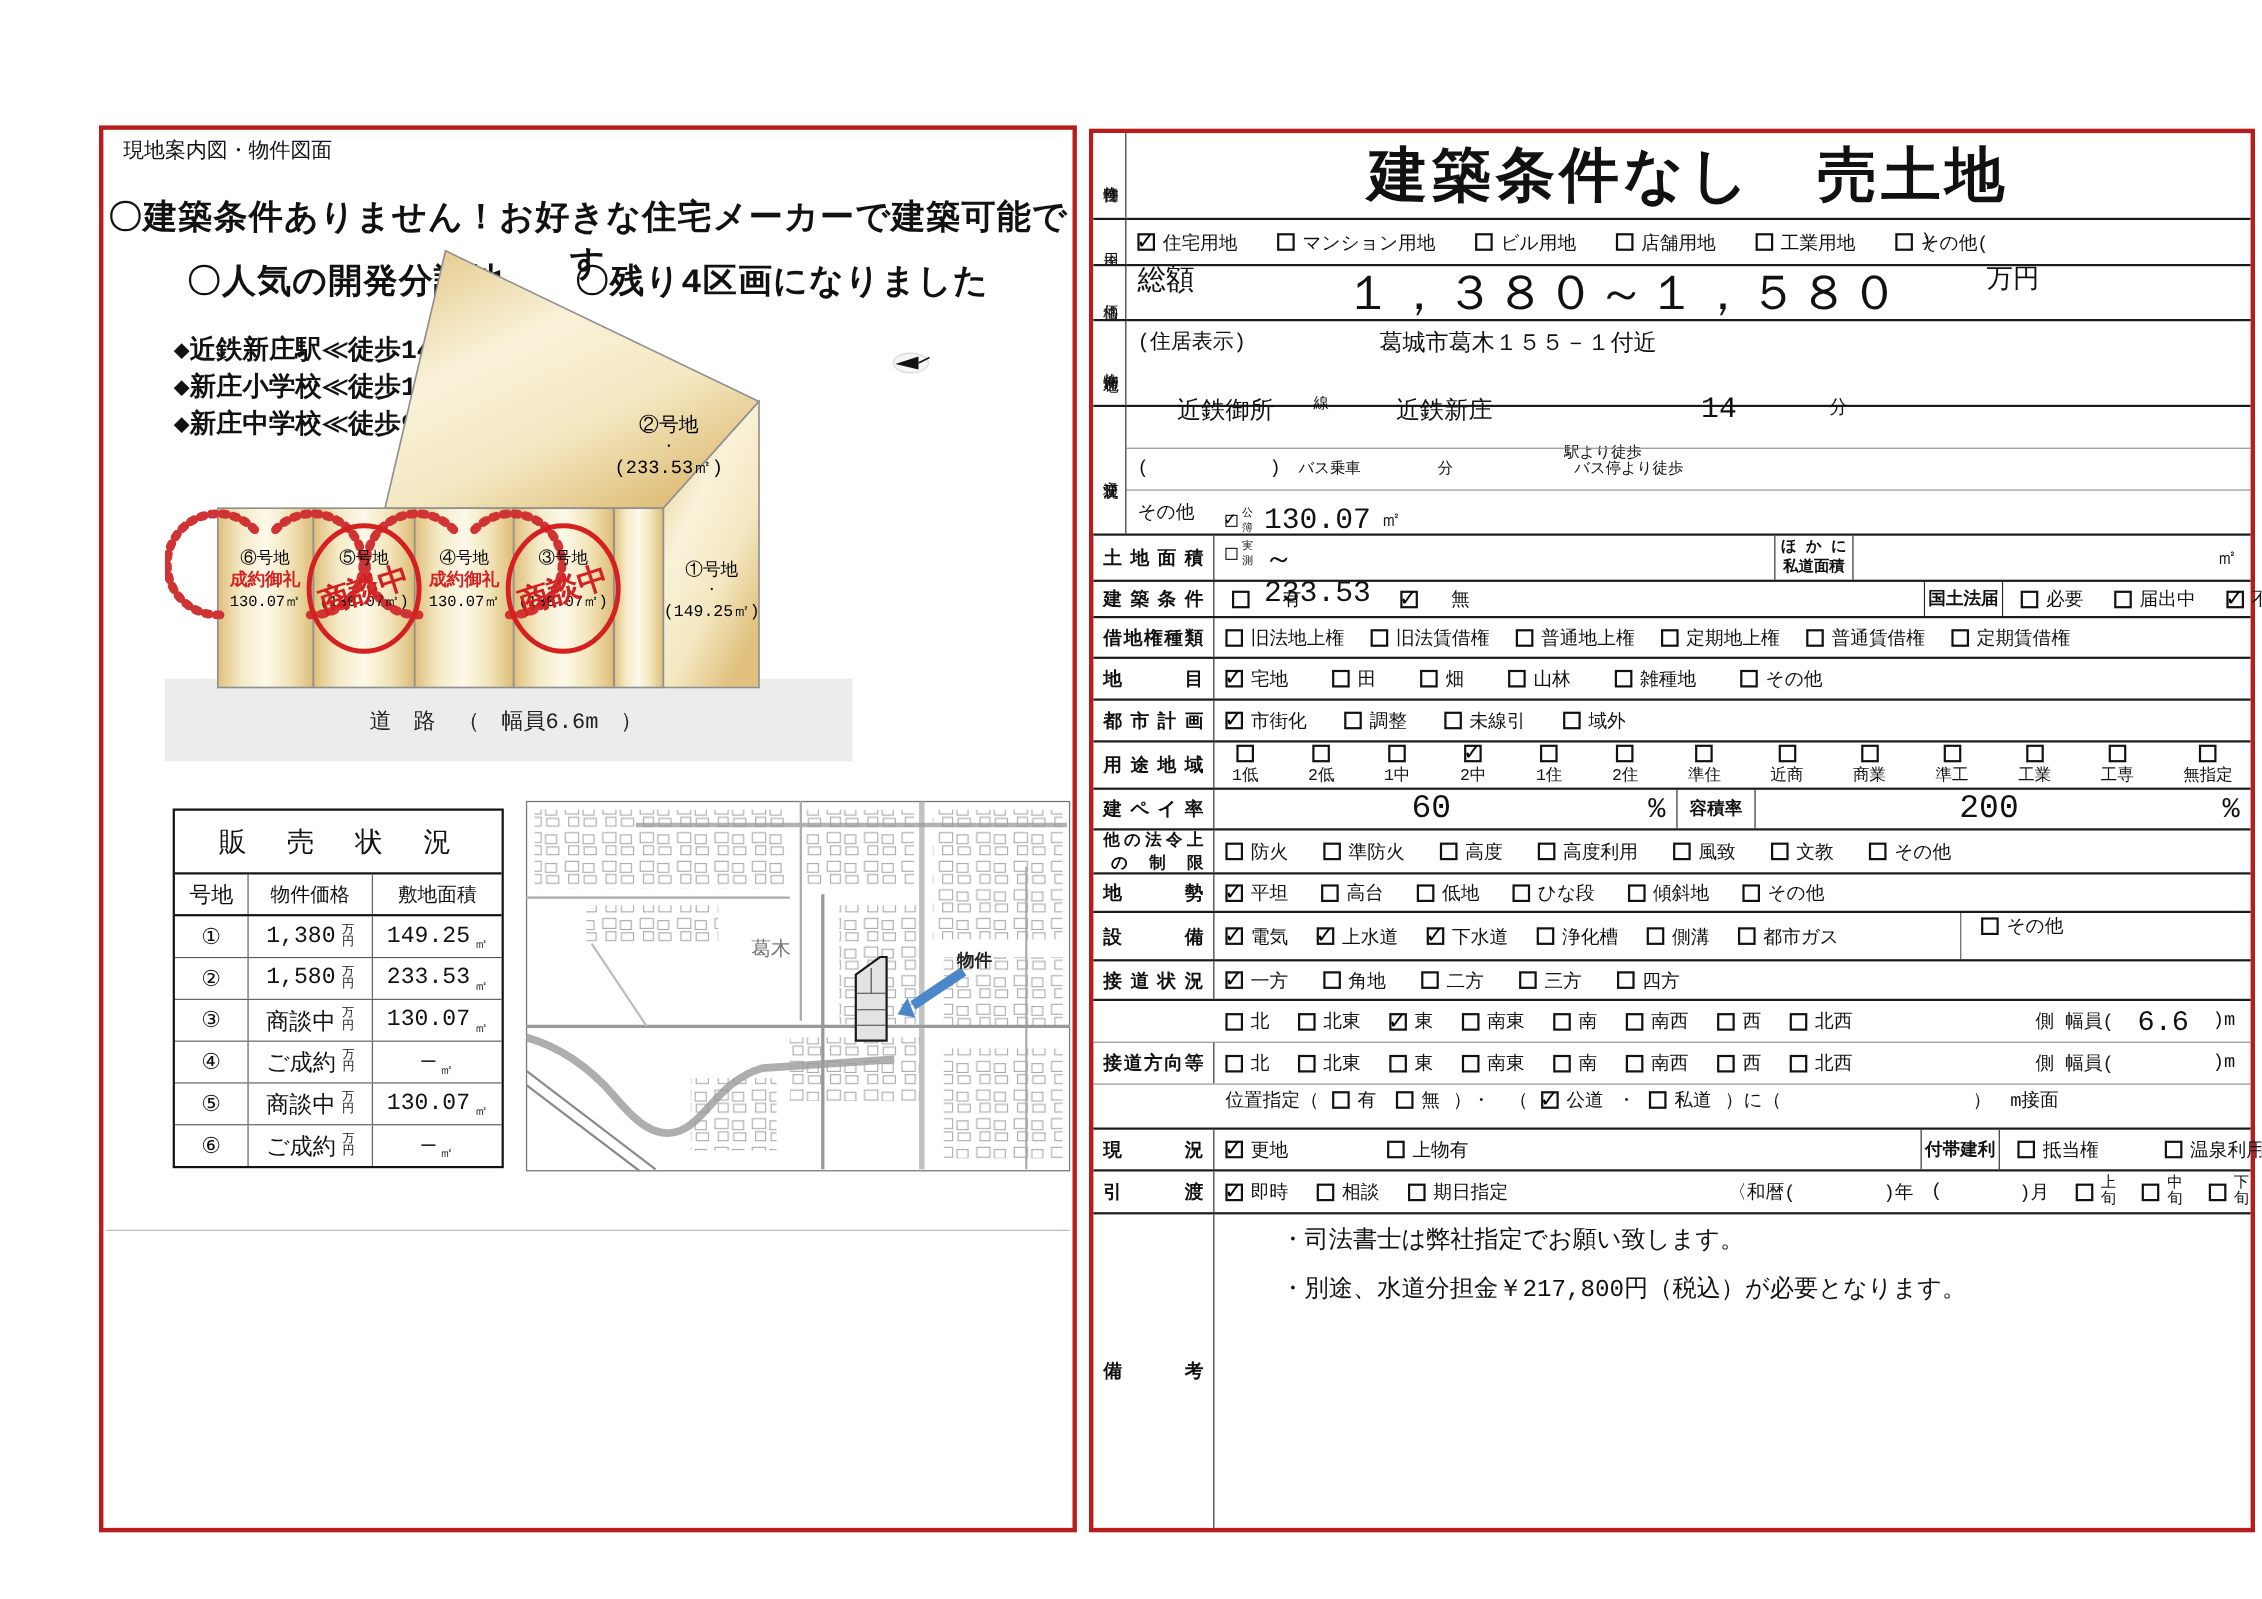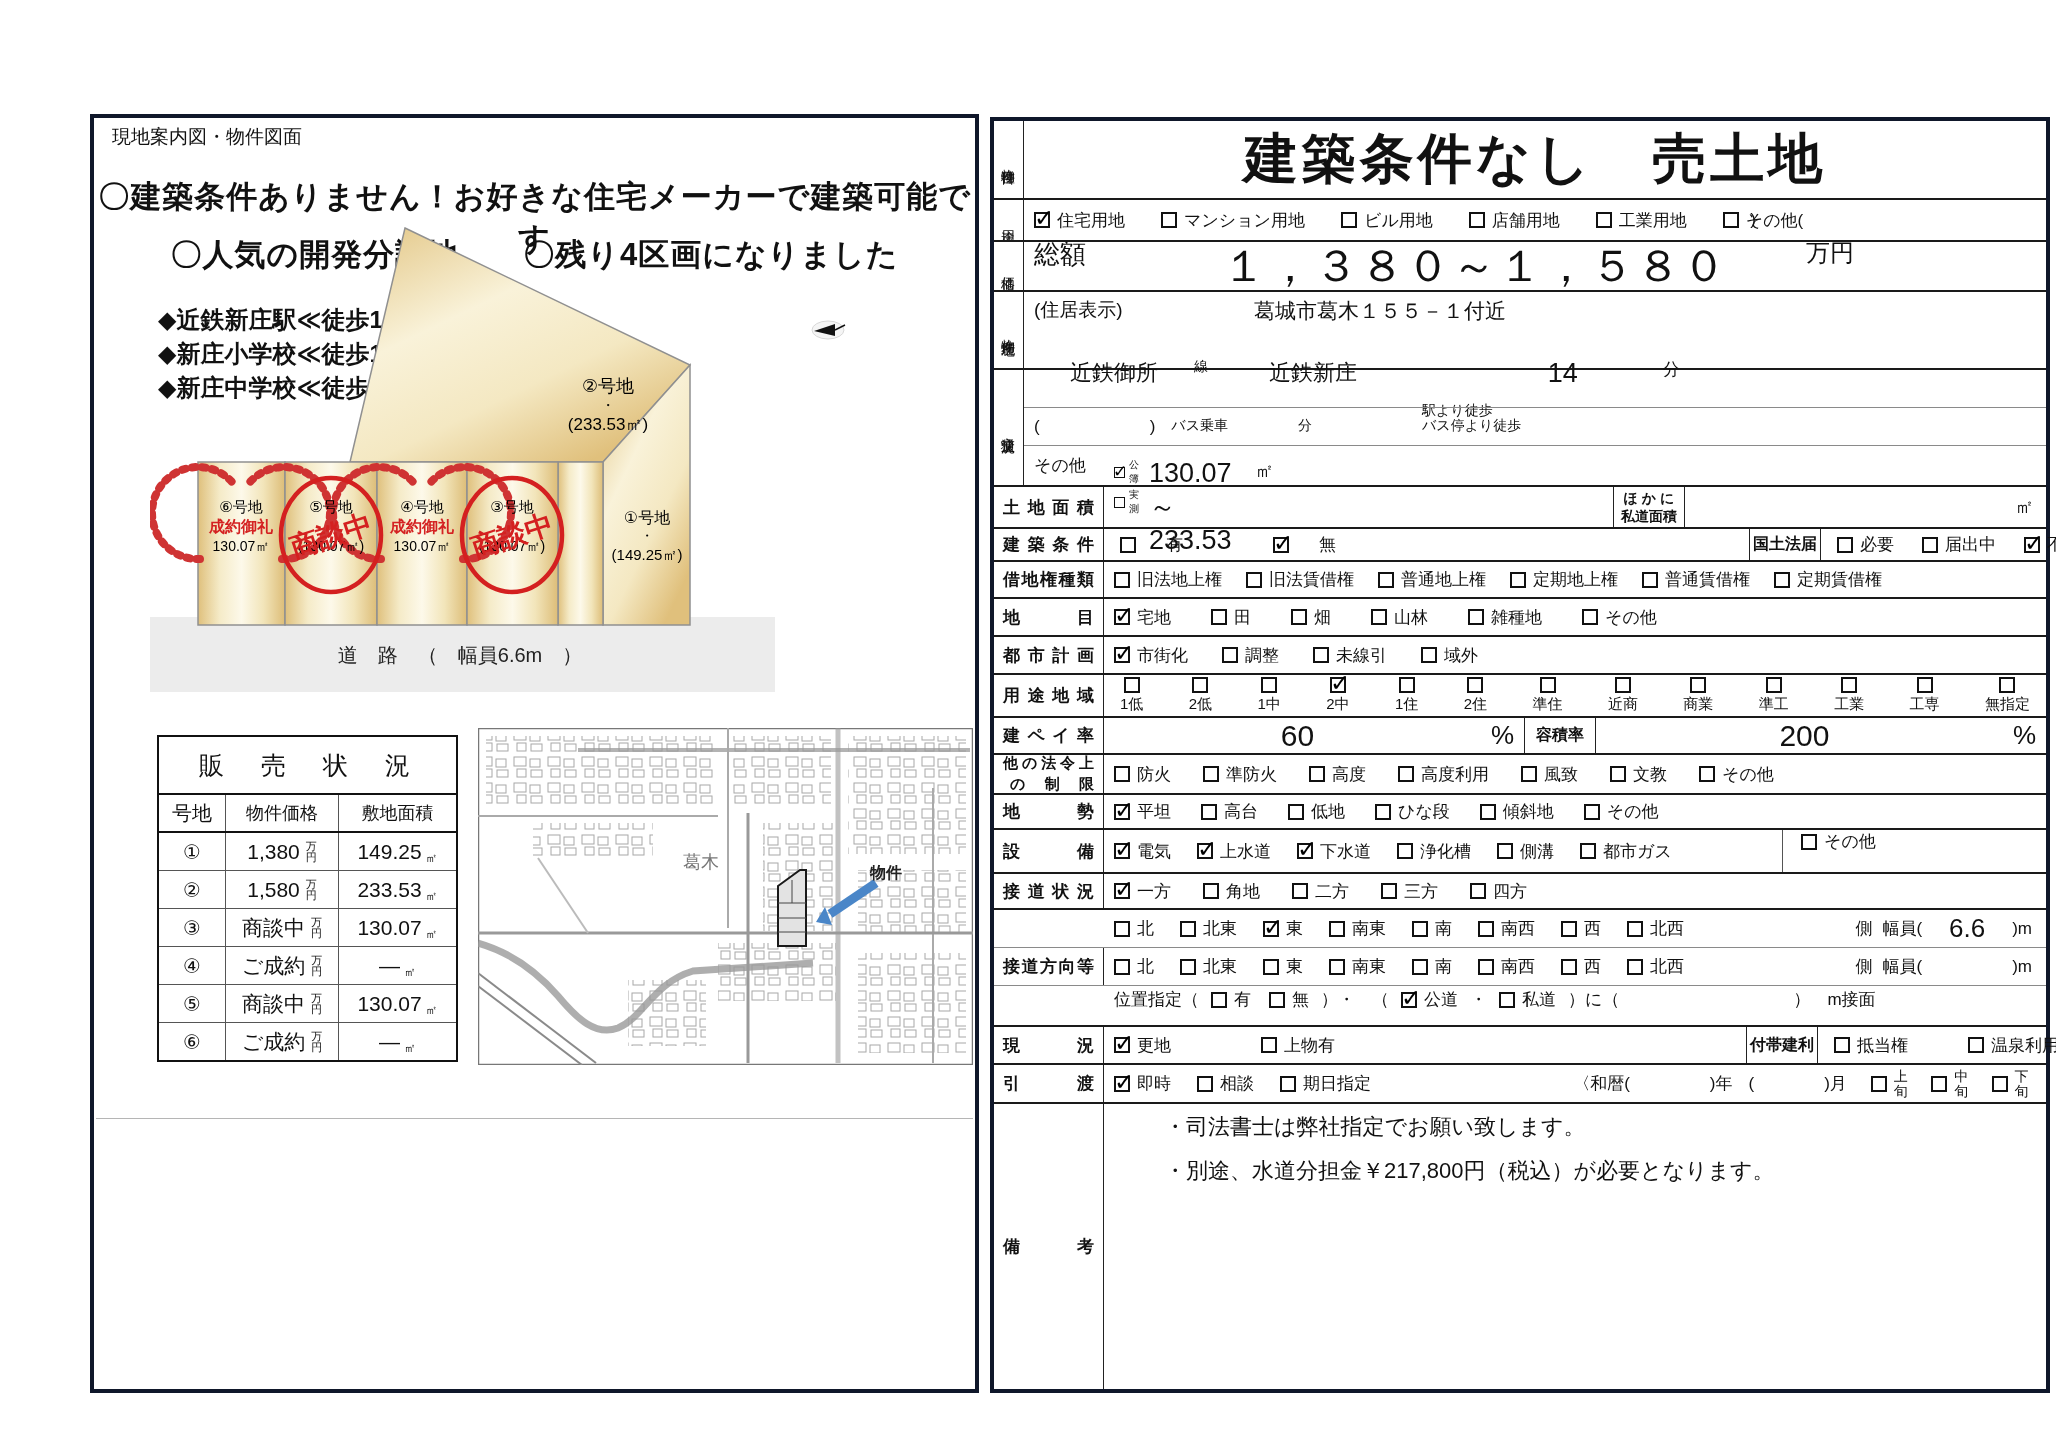--- a/index.html
+++ b/index.html
@@ -1,18 +1,18 @@
 <!DOCTYPE html>
 <html><head>
 <meta charset="utf-8">
 <style>
   html,body{margin:0;padding:0;background:#fff;}
   .page{position:relative;width:2056px;height:1454px;background:#fff;overflow:hidden;
         font-family:"Liberation Sans","DejaVu Sans",sans-serif;color:#111;}
-  .panel{position:absolute;background:#fff;border:4px solid #0f172a;box-sizing:border-box;}
+  .panel{position:absolute;background:#fff;border:4px solid #b91c1c;box-sizing:border-box;font-family:Liberation Mono, monospace;}
   .panel.left{left:90px;top:114px;width:889px;height:1279px;}
   .panel.right{left:990px;top:117px;width:1060px;height:1276px;}
 
   
   .corner-label{position:absolute;left:18px;top:6px;font-size:19px;}
   .headline{position:absolute;left:0;width:100%;text-align:center;font-weight:700;font-size:31px;letter-spacing:1px;}
   .h1{top:58px;} .h2{top:116px;}
   .access{position:absolute;left:64px;top:185px;font-size:24px;font-weight:700;line-height:34px;}
   .diagram{position:absolute;left:56px;top:102px;}
   .divline{position:absolute;left:2px;right:2px;top:1000px;border-top:1.5px solid #b5b5b5;}
@@ -968,21 +968,21 @@
             <span class="cb"></span>
             <span class="cbl">期日指定</span>
           </span>
         </div>
       <span class="cbl">〈和暦(</span>
       <span style="width:80px;"></span>
       <span class="cbl">)年</span>
       <span class="cbl" style="margin-left:16px;">(</span>
       <span style="width:70px;"></span>
       <span class="cbl">)月</span>
-      <div class="rc jun" style="flex:none;gap:22px;margin-left:14px;padding-right:16px;">
+      <div class="rc jun" style="flex:none;gap:22px;margin-left:14px;">
 
       <span class="cbi">
             <span class="cb"></span>
             <span class="cbl">上旬</span>
           </span>
           <span class="cbi">
             <span class="cb"></span>
             <span class="cbl">中旬</span>
           </span>
           <span class="cbi">

